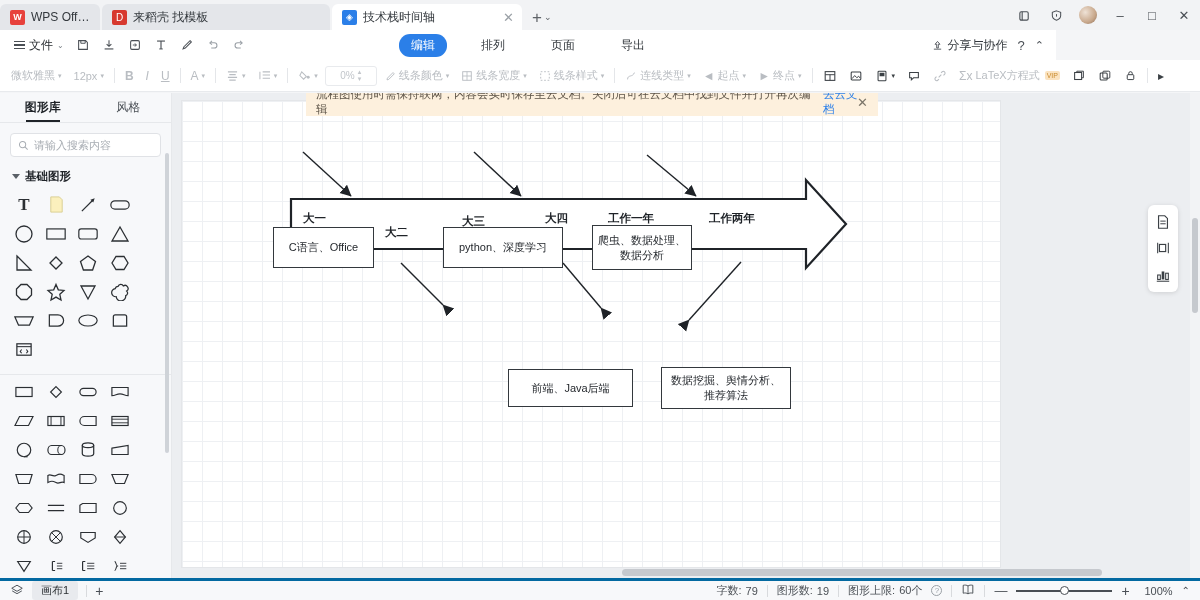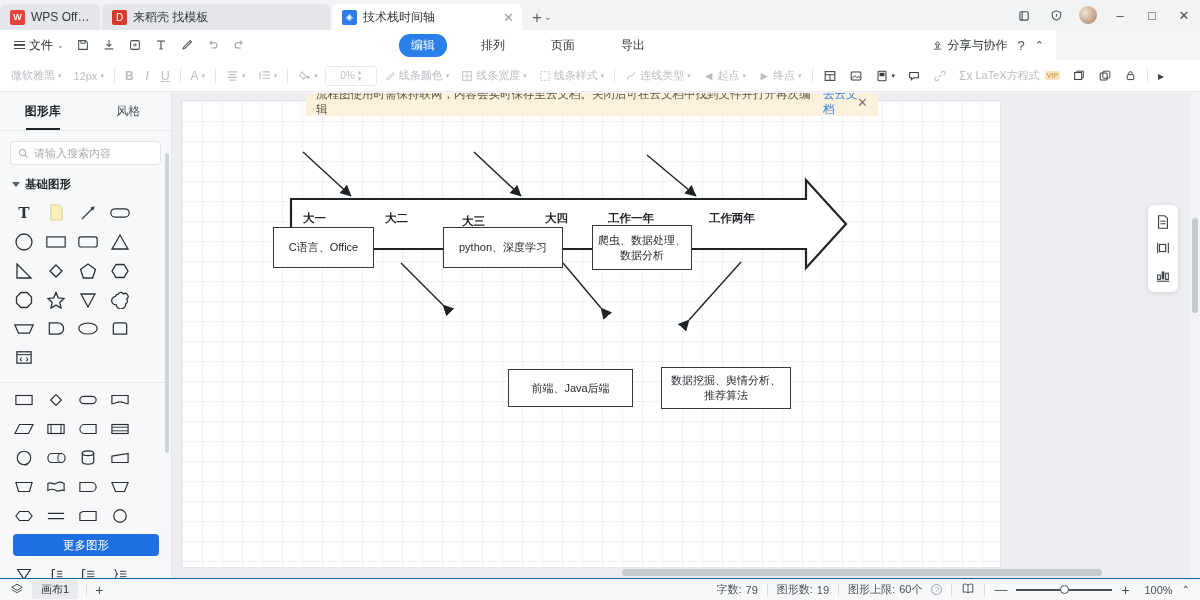--- a/index.html
+++ b/index.html
@@ -103,21 +103,21 @@
     background: #fbe3c0; color: #c98a2c; font-size: 7px; border-radius: 2px;
     padding: 1px 2px; line-height: 1; margin-left: 2px;
   }
   .fcaret { font-size: 7px; }
 
   
   .sidebar {
     position: absolute; top: 93px; left: 0; width: 172px; height: 485px;
     background: #f7f8fa; border-right: 1px solid #e6e8eb;
   }
-  .sbtabs { display: flex; height: 38px; border-bottom: 1px solid #e6e8eb; }
+  .sbtabs { display: flex; height: 30px; border-bottom: 1px solid #e6e8eb; }
   .sbtab {
     flex: 1; display: flex; align-items: center; justify-content: center;
     font-size: 12px; color: #4a4f55; position: relative;
   }
   .sbtab.on { color: #1f2328; font-weight: bold; }
   .sbtab.on::after {
     content: ''; position: absolute; bottom: 0; left: 50%; transform: translateX(-50%);
     width: 34px; height: 2px; background: #1f2328;
   }
   .searchbox {
@@ -199,21 +199,21 @@
     position: absolute; right: 0; top: 93px; width: 10px; height: 485px; background: #f2f3f5;
   }
   .vscroll {
     position: absolute; right: 2px; top: 125px; width: 6px; height: 95px;
     background: #c6c9ce; border-radius: 3px;
   }
 
   
   .statusbar {
     position: absolute; bottom: 0; left: 0; width: 1200px; height: 22px;
-    background: #f7f8fa; border-top: 1px solid #0369a1;
+    background: #f7f8fa; border-top: 3px solid #0369a1;
     display: flex; align-items: center; padding: 0 10px; font-size: 11px; color: #4a4f55;
   }
   .sbleft { display: flex; align-items: center; gap: 8px; }
   .sheetchip { background: #e8eaee; border-radius: 3px; padding: 2px 9px; font-size: 11px; color: #2b2f33; }
   .sbright { margin-left: auto; display: flex; align-items: center; gap: 9px; }
   .ssep { width: 1px; height: 12px; background: #d8dadd; }
   .zoomtrack { position: relative; width: 96px; height: 2px; background: #4a4f55; }
   .zoomknob {
     position: absolute; left: 44px; top: -4px; width: 9px; height: 9px;
     border-radius: 50%; background: #fff; border: 1.4px solid #4a4f55;
@@ -776,21 +776,20 @@
         </div>
       <div class="shapecell">
           <svg width="20" height="18" viewBox="0 0 20 20">
             <path d="M4 5c2 0 1 4 3 5-2 1-1 5-3 5" fill="none" stroke="#2b2f33" stroke-width="1.2"></path>
             <path d="M10 7h7M10 10h7M10 13h7" stroke="#2b2f33" stroke-width="1"></path>
           </svg>
         </div>
 
     </div>
 
-    <div class="morebtn">更多图形</div>
     <div class="sbscroll"></div>
   </div>
 
   <div class="canvaswrap">
     <div class="paper"></div>
 
     <div class="diagram">
       <svg width="820" height="468" viewBox="0 0 820 468" style="position:absolute;left:9px;top:7px">
         <defs>
           <marker id="ah" markerWidth="9" markerHeight="9" refX="7.5" refY="4" orient="auto">
@@ -803,21 +802,21 @@
         <line x1="122" y1="52" x2="170" y2="96" stroke="#1f2328" stroke-width="1.4" marker-end="url(#ah)"></line>
         <line x1="293" y1="52" x2="340" y2="96" stroke="#1f2328" stroke-width="1.4" marker-end="url(#ah)"></line>
         <line x1="466" y1="55" x2="515" y2="96" stroke="#1f2328" stroke-width="1.4" marker-end="url(#ah)"></line>
 
         <line x1="262" y1="205" x2="220" y2="163" stroke="#1f2328" stroke-width="1.4" marker-start="url(#ah)"></line>
         <line x1="420" y1="208" x2="382" y2="163" stroke="#1f2328" stroke-width="1.4" marker-start="url(#ah)"></line>
         <line x1="508" y1="220" x2="560" y2="162" stroke="#1f2328" stroke-width="1.4" marker-start="url(#ah)"></line>
       </svg>
 
       <div class="tllabel" style="left:131px;top:118px">大一</div>
-      <div class="tllabel" style="left:213px;top:118px">大二</div>
+      <div class="tllabel" style="left:213px;top:132px">大二</div>
       <div class="tllabel" style="left:290px;top:121px">大三</div>
       <div class="tllabel" style="left:373px;top:118px">大四</div>
       <div class="tllabel" style="left:436px;top:118px">工作一年</div>
       <div class="tllabel" style="left:537px;top:118px">工作两年</div>
 
       <div class="node" style="left:101px;top:134px;width:101px;height:41px">C语言、Office</div>
       <div class="node" style="left:271px;top:134px;width:120px;height:41px">python、深度学习</div>
       <div class="node" style="left:420px;top:132px;width:100px;height:45px">
         <span style="display:block">
           <span>爬虫、数据处理、</span><br>

